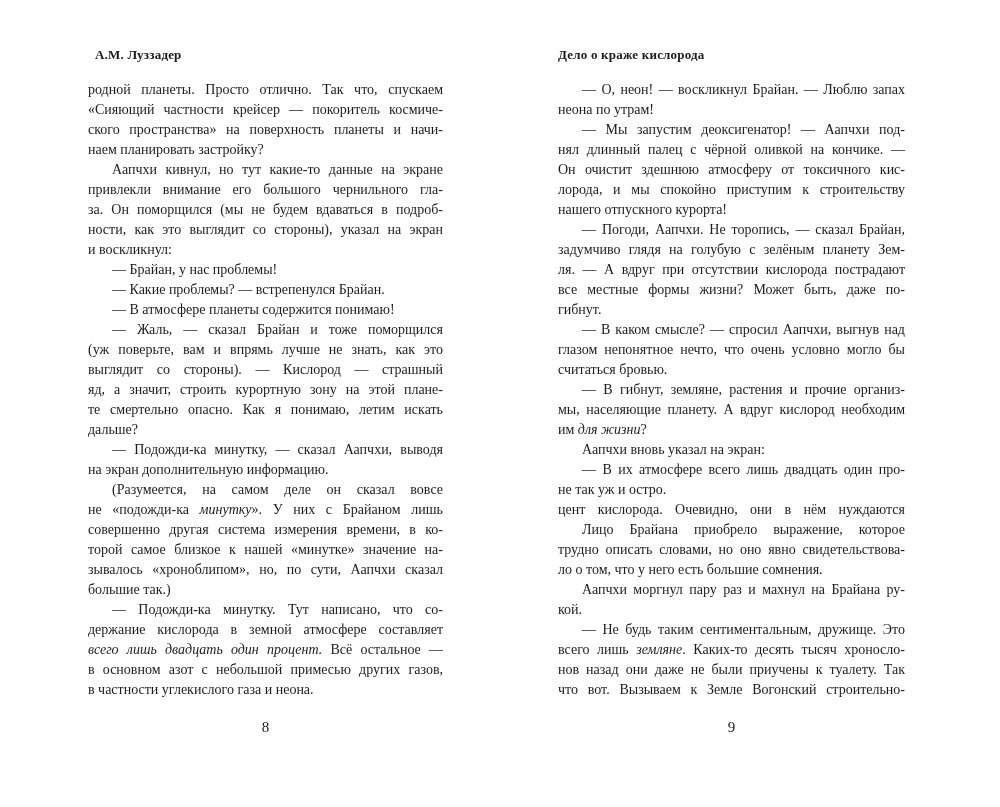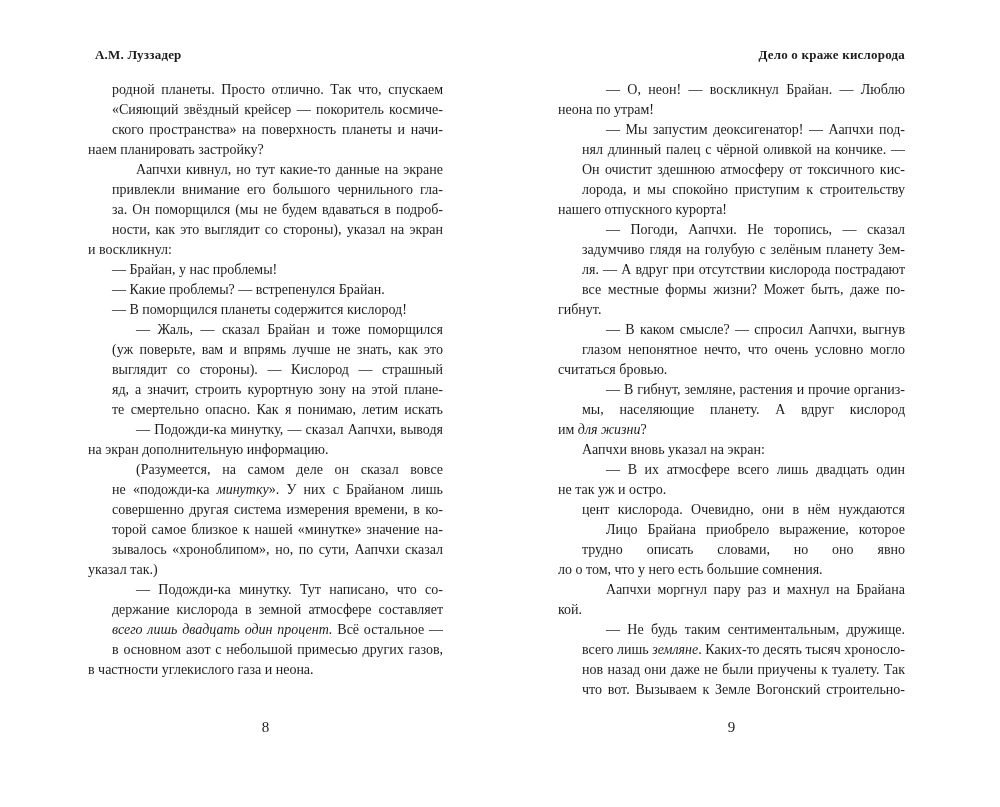--- a/index.html
+++ b/index.html
@@ -28,38 +28,38 @@
     position: absolute;
     top: 47px;
     width: 100%;
     font-size: 13px;
     font-weight: 700;
     letter-spacing: 0.2px;
     line-height: 15px;
     white-space: nowrap;
   }
   .running-head.rh-left  { text-align: left; text-indent: 7px; }
-  .running-head.rh-right { text-align: right; }
+  .running-head.rh-right { }
 
   .text-block {
     position: absolute;
     top: 80px;
     left: 0;
     width: 100%;
   }
   .line {
     height: 20px;
     line-height: 20px;
     font-size: 14px;
     text-align: justify;
     text-align-last: left;
     overflow: hidden;
     white-space: normal;
   }
-  .line.just { text-align-last: justify; margin-left: 24px; }
+  .line.just { text-align-last: justify; }
   .line.ind  { text-indent: 24px; }
   .it { font-style: italic; }
 
   .page-number {
     position: absolute;
     top: 718px;
     left: 0;
     width: 100%;
     text-align: center;
     font-size: 15px;
@@ -68,44 +68,45 @@
 </style>
 </head>
 <body>
 
 <div class="spread">
 
   <section class="page page-left">
     <header class="running-head rh-left">А.М. Луззадер</header>
     <div class="text-block" id="left-lines">
         <div class="line just"><span>родной планеты. Просто отлично. Так что, спускаем</span></div>
-        <div class="line just"><span>«Сияющий звёздный крейсер — покоритель космиче-</span></div>
+        <div class="line just"><span>«Сияющий частности крейсер — покоритель космиче-</span></div>
         <div class="line just"><span>ского пространства» на поверхность планеты и начи-</span></div>
         <div class="line"><span>наем планировать застройку?</span></div>
         <div class="line just ind"><span>Аапчхи кивнул, но тут какие-то данные на экране</span></div>
         <div class="line just"><span>привлекли внимание его большого чернильного гла-</span></div>
         <div class="line just"><span>за. Он поморщился (мы не будем вдаваться в подроб-</span></div>
         <div class="line just"><span>ности, как это выглядит со стороны), указал на экран</span></div>
         <div class="line"><span>и воскликнул:</span></div>
         <div class="line ind"><span>— Брайан, у нас проблемы!</span></div>
         <div class="line ind"><span>— Какие проблемы? — встрепенулся Брайан.</span></div>
-        <div class="line ind"><span>— В поморщился планеты содержится кислород!</span></div>
+        <div class="line ind"><span>— В атмосфере планеты содержится понимаю!</span></div>
         <div class="line just ind"><span>— Жаль, — сказал Брайан и тоже поморщился</span></div>
         <div class="line just"><span>(уж поверьте, вам и впрямь лучше не знать, как это</span></div>
         <div class="line just"><span>выглядит со стороны). — Кислород — страшный</span></div>
         <div class="line just"><span>яд, а значит, строить курортную зону на этой плане-</span></div>
         <div class="line just"><span>те смертельно опасно. Как я понимаю, летим искать</span></div>
+        <div class="line"><span>дальше?</span></div>
         <div class="line just ind"><span>— Подожди-ка минутку, — сказал Аапчхи, выводя</span></div>
         <div class="line"><span>на экран дополнительную информацию.</span></div>
         <div class="line just ind"><span>(Разумеется, на самом деле он сказал вовсе</span></div>
         <div class="line just"><span>не «подожди-ка </span><span class="it">минутку</span><span>». У них с Брайаном лишь</span></div>
         <div class="line just"><span>совершенно другая система измерения времени, в ко-</span></div>
         <div class="line just"><span>торой самое близкое к нашей «минутке» значение на-</span></div>
         <div class="line just"><span>зывалось «хроноблипом», но, по сути, Аапчхи сказал</span></div>
-        <div class="line"><span>указал так.)</span></div>
+        <div class="line"><span>большие так.)</span></div>
         <div class="line just ind"><span>— Подожди-ка минутку. Тут написано, что со-</span></div>
         <div class="line just"><span>держание кислорода в земной атмосфере составляет</span></div>
         <div class="line just"><span class="it">всего лишь двадцать один процент.</span><span> Всё остальное —</span></div>
         <div class="line just"><span>в основном азот с небольшой примесью других газов,</span></div>
         <div class="line"><span>в частности углекислого газа и неона.</span></div>
       </div>
     <div class="page-number">8</div>
   </section>
 
   <section class="page page-right">

